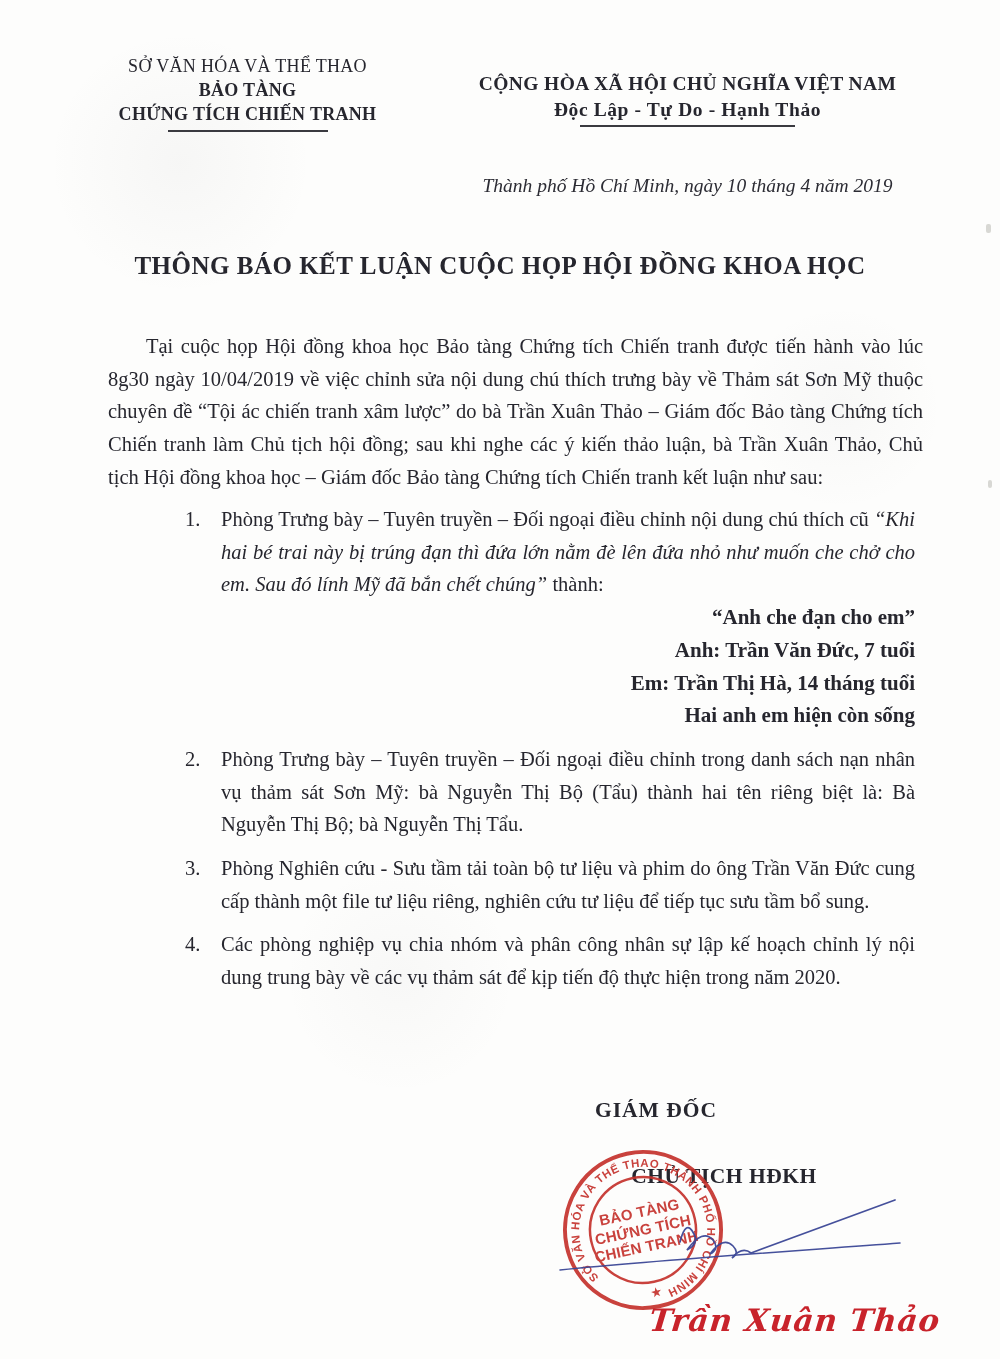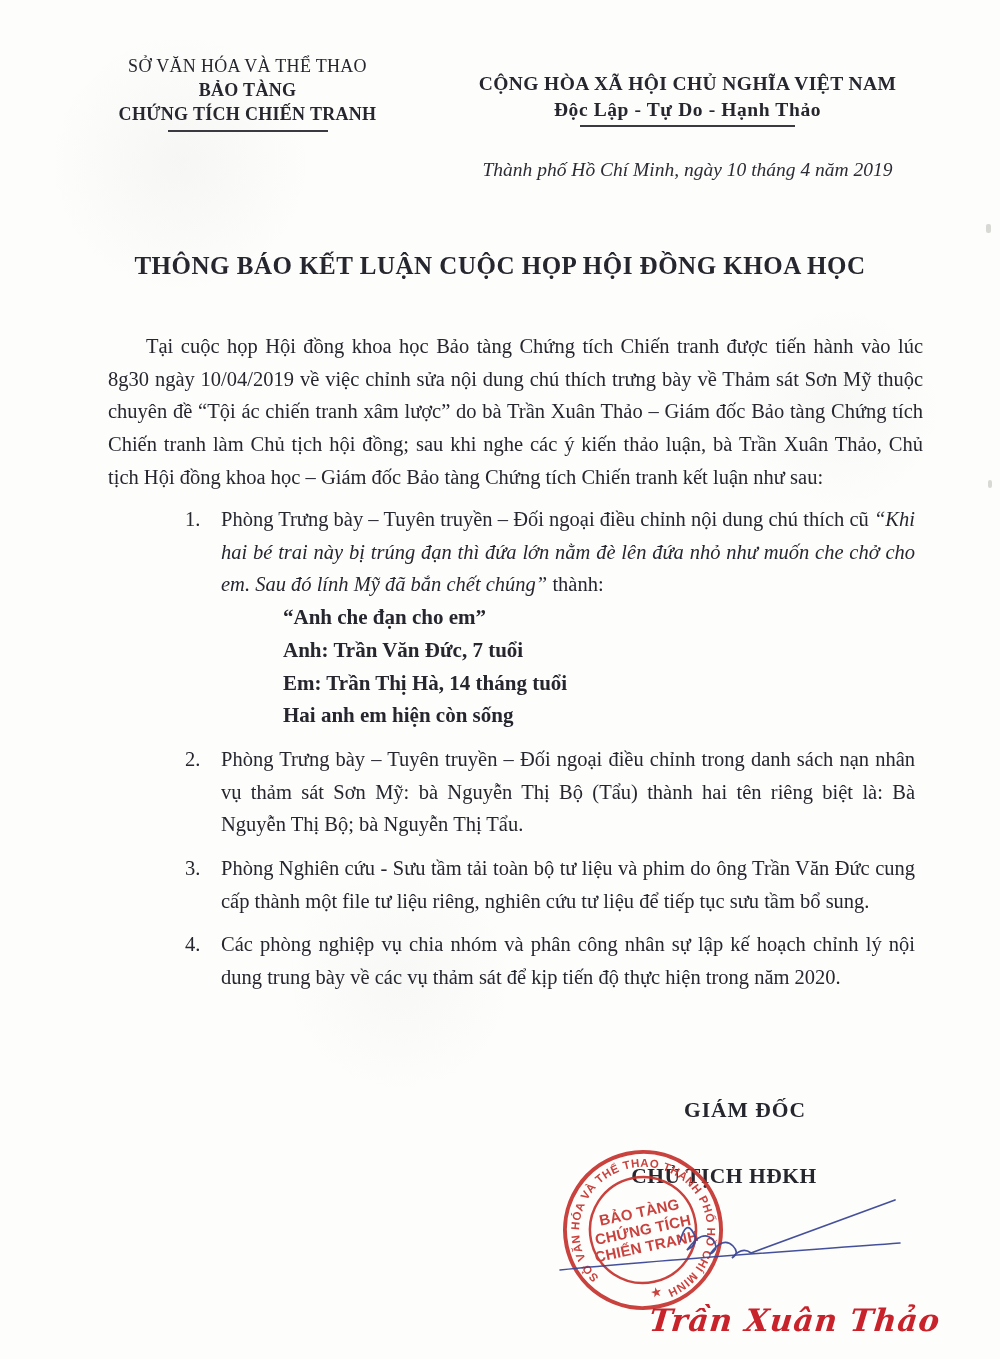--- a/index.html
+++ b/index.html
@@ -16,31 +16,31 @@
     color:#26262e;
     overflow:hidden;
   }
   .hdr-left{position:absolute;left:55px;top:54px;width:385px;text-align:center;font-size:18px;line-height:24px;letter-spacing:.3px;}
   .hdr-left .b{font-weight:bold;}
   .rule-left{width:160px;border-top:2.5px solid #3a3a40;margin:4px auto 0;}
   .hdr-right{position:absolute;left:435px;top:73px;width:505px;text-align:center;}
   .hdr-right .l1{font-weight:bold;font-size:19.5px;letter-spacing:.4px;}
   .hdr-right .l2{font-weight:bold;font-size:19.5px;margin-top:4px;letter-spacing:.6px;}
   .rule-right{width:215px;border-top:2.5px solid #3a3a40;margin:4px auto 0;}
-  .dateline{margin-top:32px;font-style:italic;font-size:19.5px;color:#2c2c34;}
+  .dateline{margin-top:48px;font-style:italic;font-size:19.5px;color:#2c2c34;}
   .doc-title{position:absolute;top:252px;left:0;width:1000px;text-align:center;font-size:25px;font-weight:bold;letter-spacing:.5px;margin:0;}
   .intro{position:absolute;top:322px;left:100px;width:815px;margin:8px;font-size:20.5px;line-height:32.7px;text-align:justify;text-indent:38px;}
   .q{font-size:20.5px;}
   .doc-list{position:absolute;top:503px;left:185px;width:730px;}
   .doc-item{display:flex;margin-bottom:11px;font-size:20.5px;line-height:32.7px;}
   .doc-item .num{width:36px;flex:0 0 36px;}
   .doc-item .content{flex:1;text-align:justify;}
   .italic{font-style:italic;}
-  .bold-block{margin:0 0 0 62px;font-weight:bold;font-size:21px;line-height:32.7px;text-align:left;}
-  .sig-role1{position:absolute;top:1098px;left:595px;width:300px;text-align:center;font-weight:bold;font-size:21.5px;letter-spacing:1px;font-family:Liberation Serif, serif;}
+  .bold-block{margin:0 0 0 88px;font-weight:bold;font-size:21px;line-height:32.7px;text-align:right;}
+  .sig-role1{position:absolute;top:1098px;left:595px;width:300px;text-align:left;font-weight:bold;font-size:21.5px;letter-spacing:1px;font-family:Liberation Serif, serif;}
   .sig-role2{position:absolute;top:1132px;left:574px;width:300px;text-align:center;font-weight:bold;font-size:21.5px;letter-spacing:.5px;margin-top:32px;}
   .stamp{position:absolute;left:561px;top:1148px;width:164px;height:164px;transform:rotate(-12deg);opacity:.92;z-index:2;}
   .stamp-inner-text{position:absolute;left:0;top:55px;width:164px;text-align:center;color:#c5332d;font-weight:bold;font-size:15px;line-height:17.5px;font-family:"Liberation Sans",sans-serif;letter-spacing:.2px;}
   .sig-svg{position:absolute;left:540px;top:1150px;z-index:3;}
   .sig-name{position:absolute;top:1302px;left:640px;width:310px;text-align:center;color:#c8232b;font-family:"DejaVu Serif",serif;font-style:italic;font-weight:bold;font-size:31px;transform:skewX(-6deg);letter-spacing:1px;z-index:4;}
   .artifact{position:absolute;background:#d8d8d4;border-radius:2px;}
 </style>
 </head>
 <body>
 

